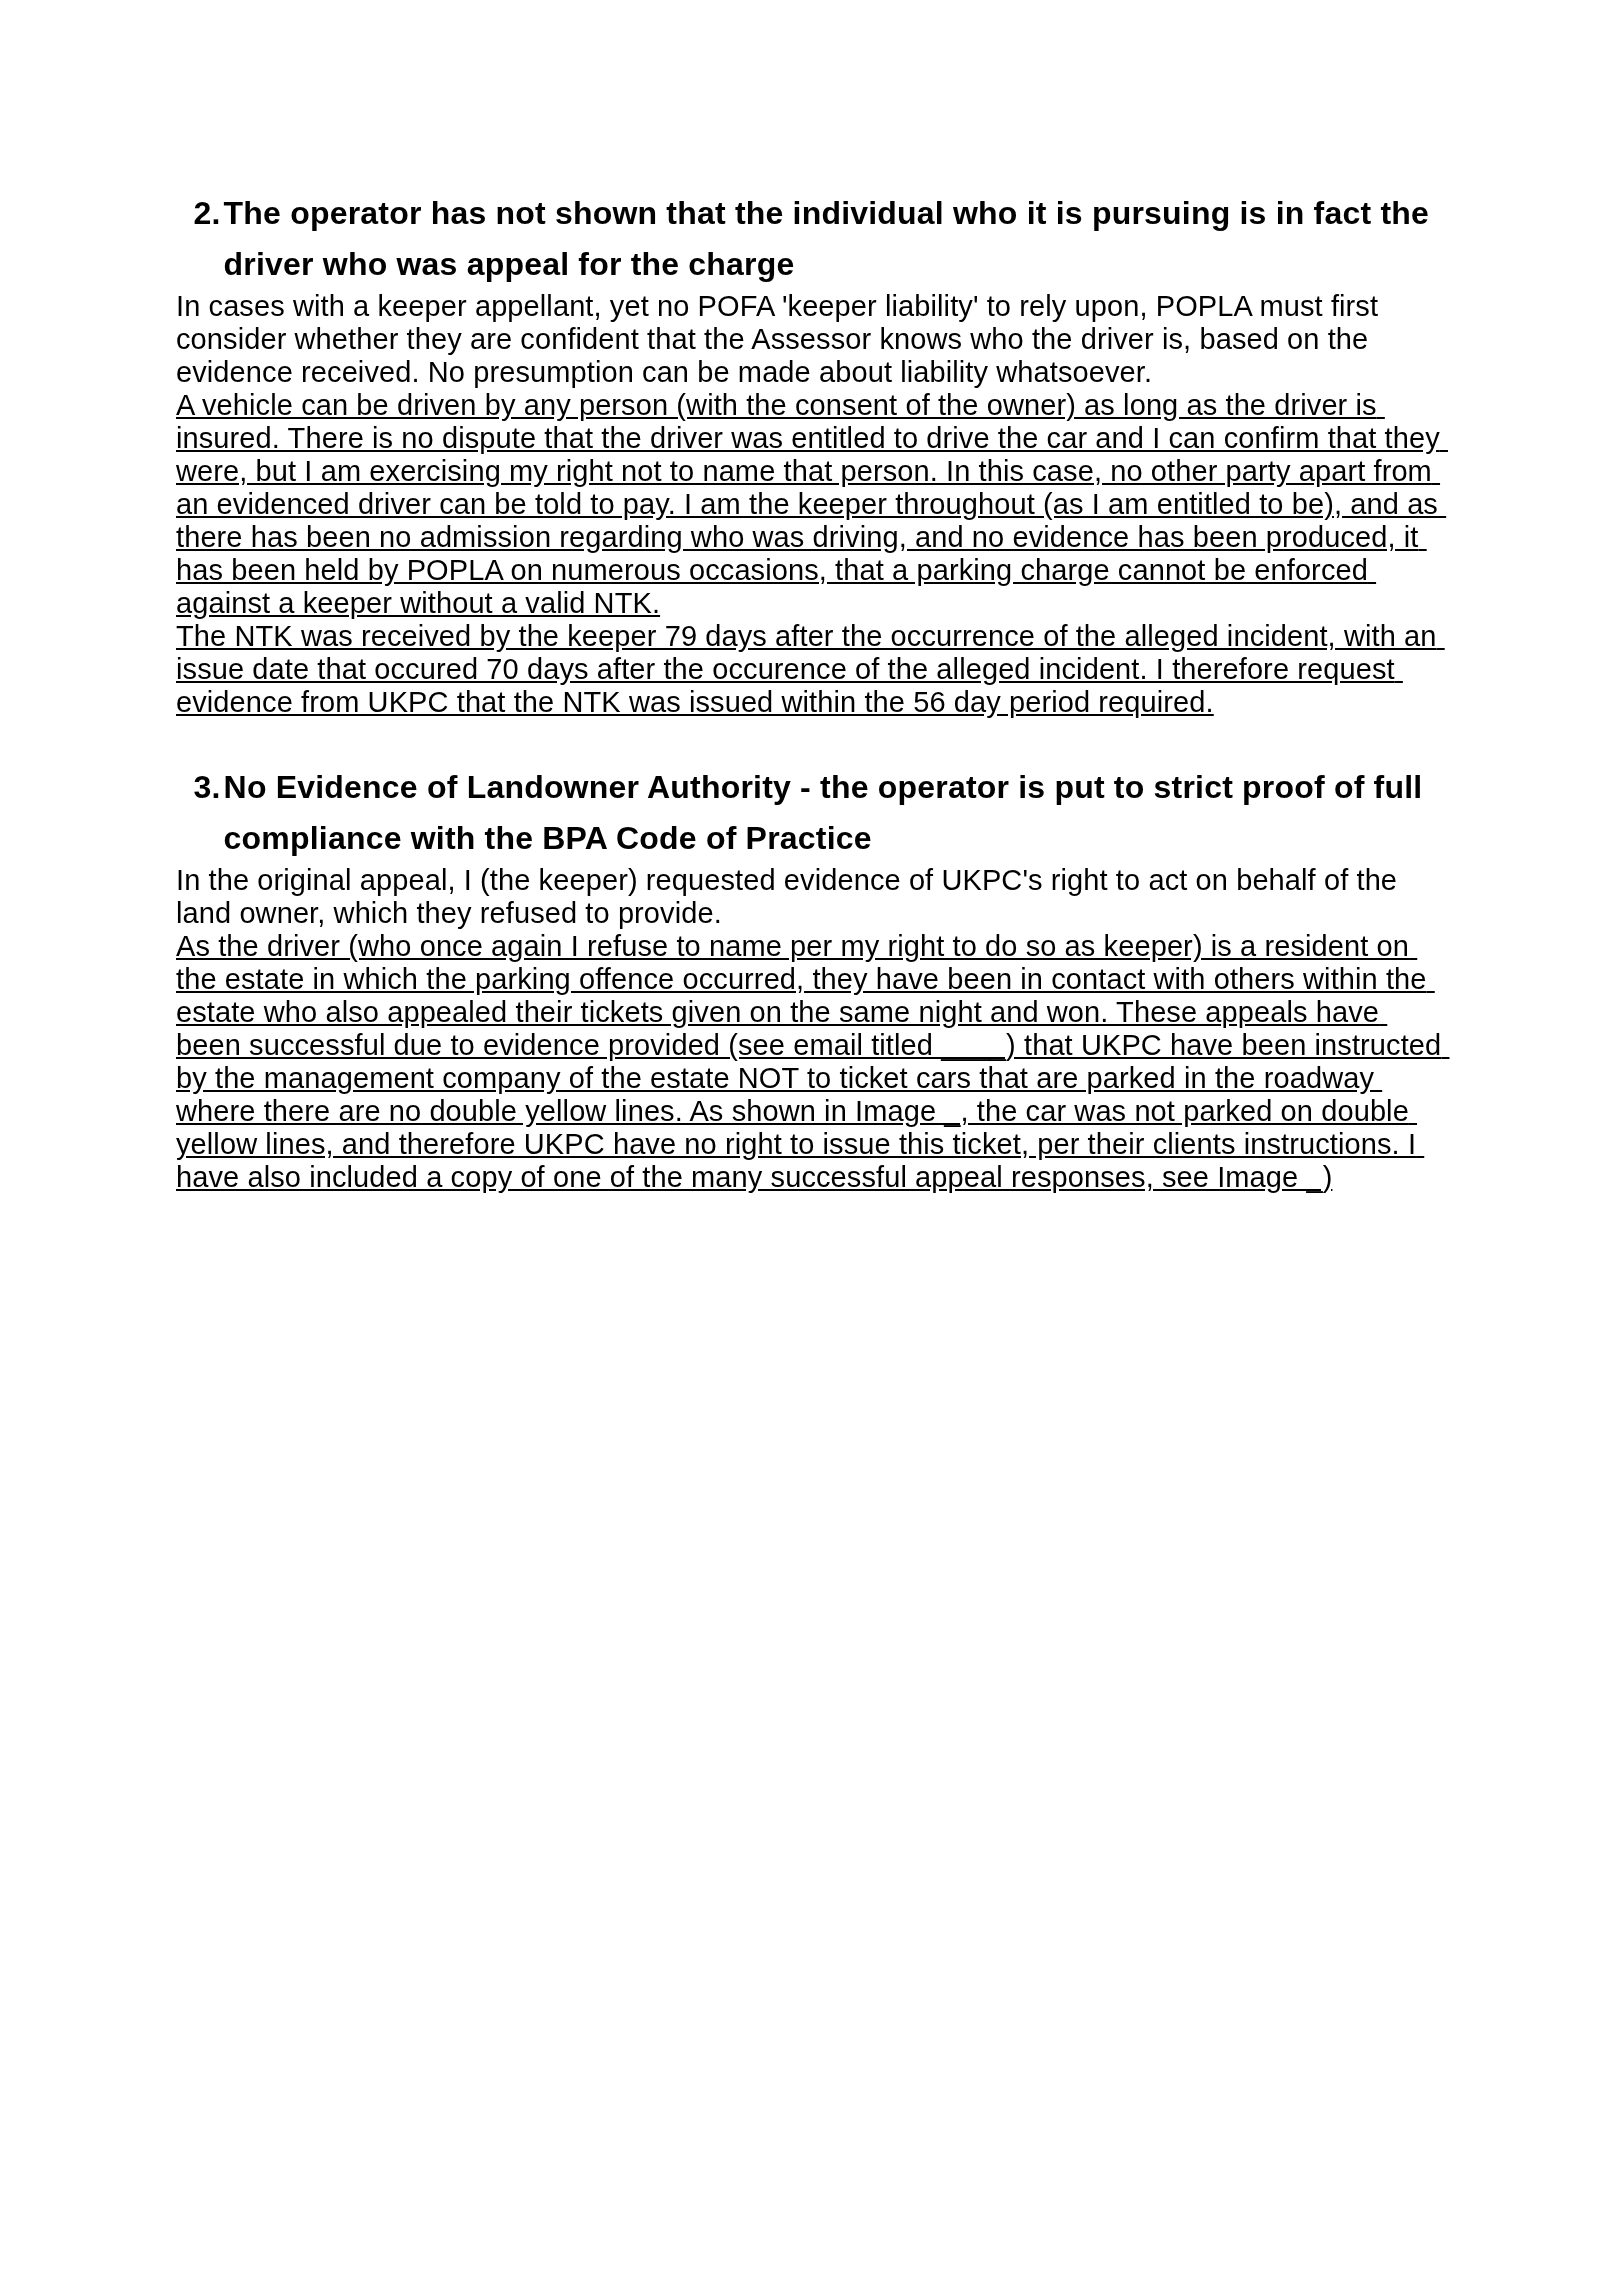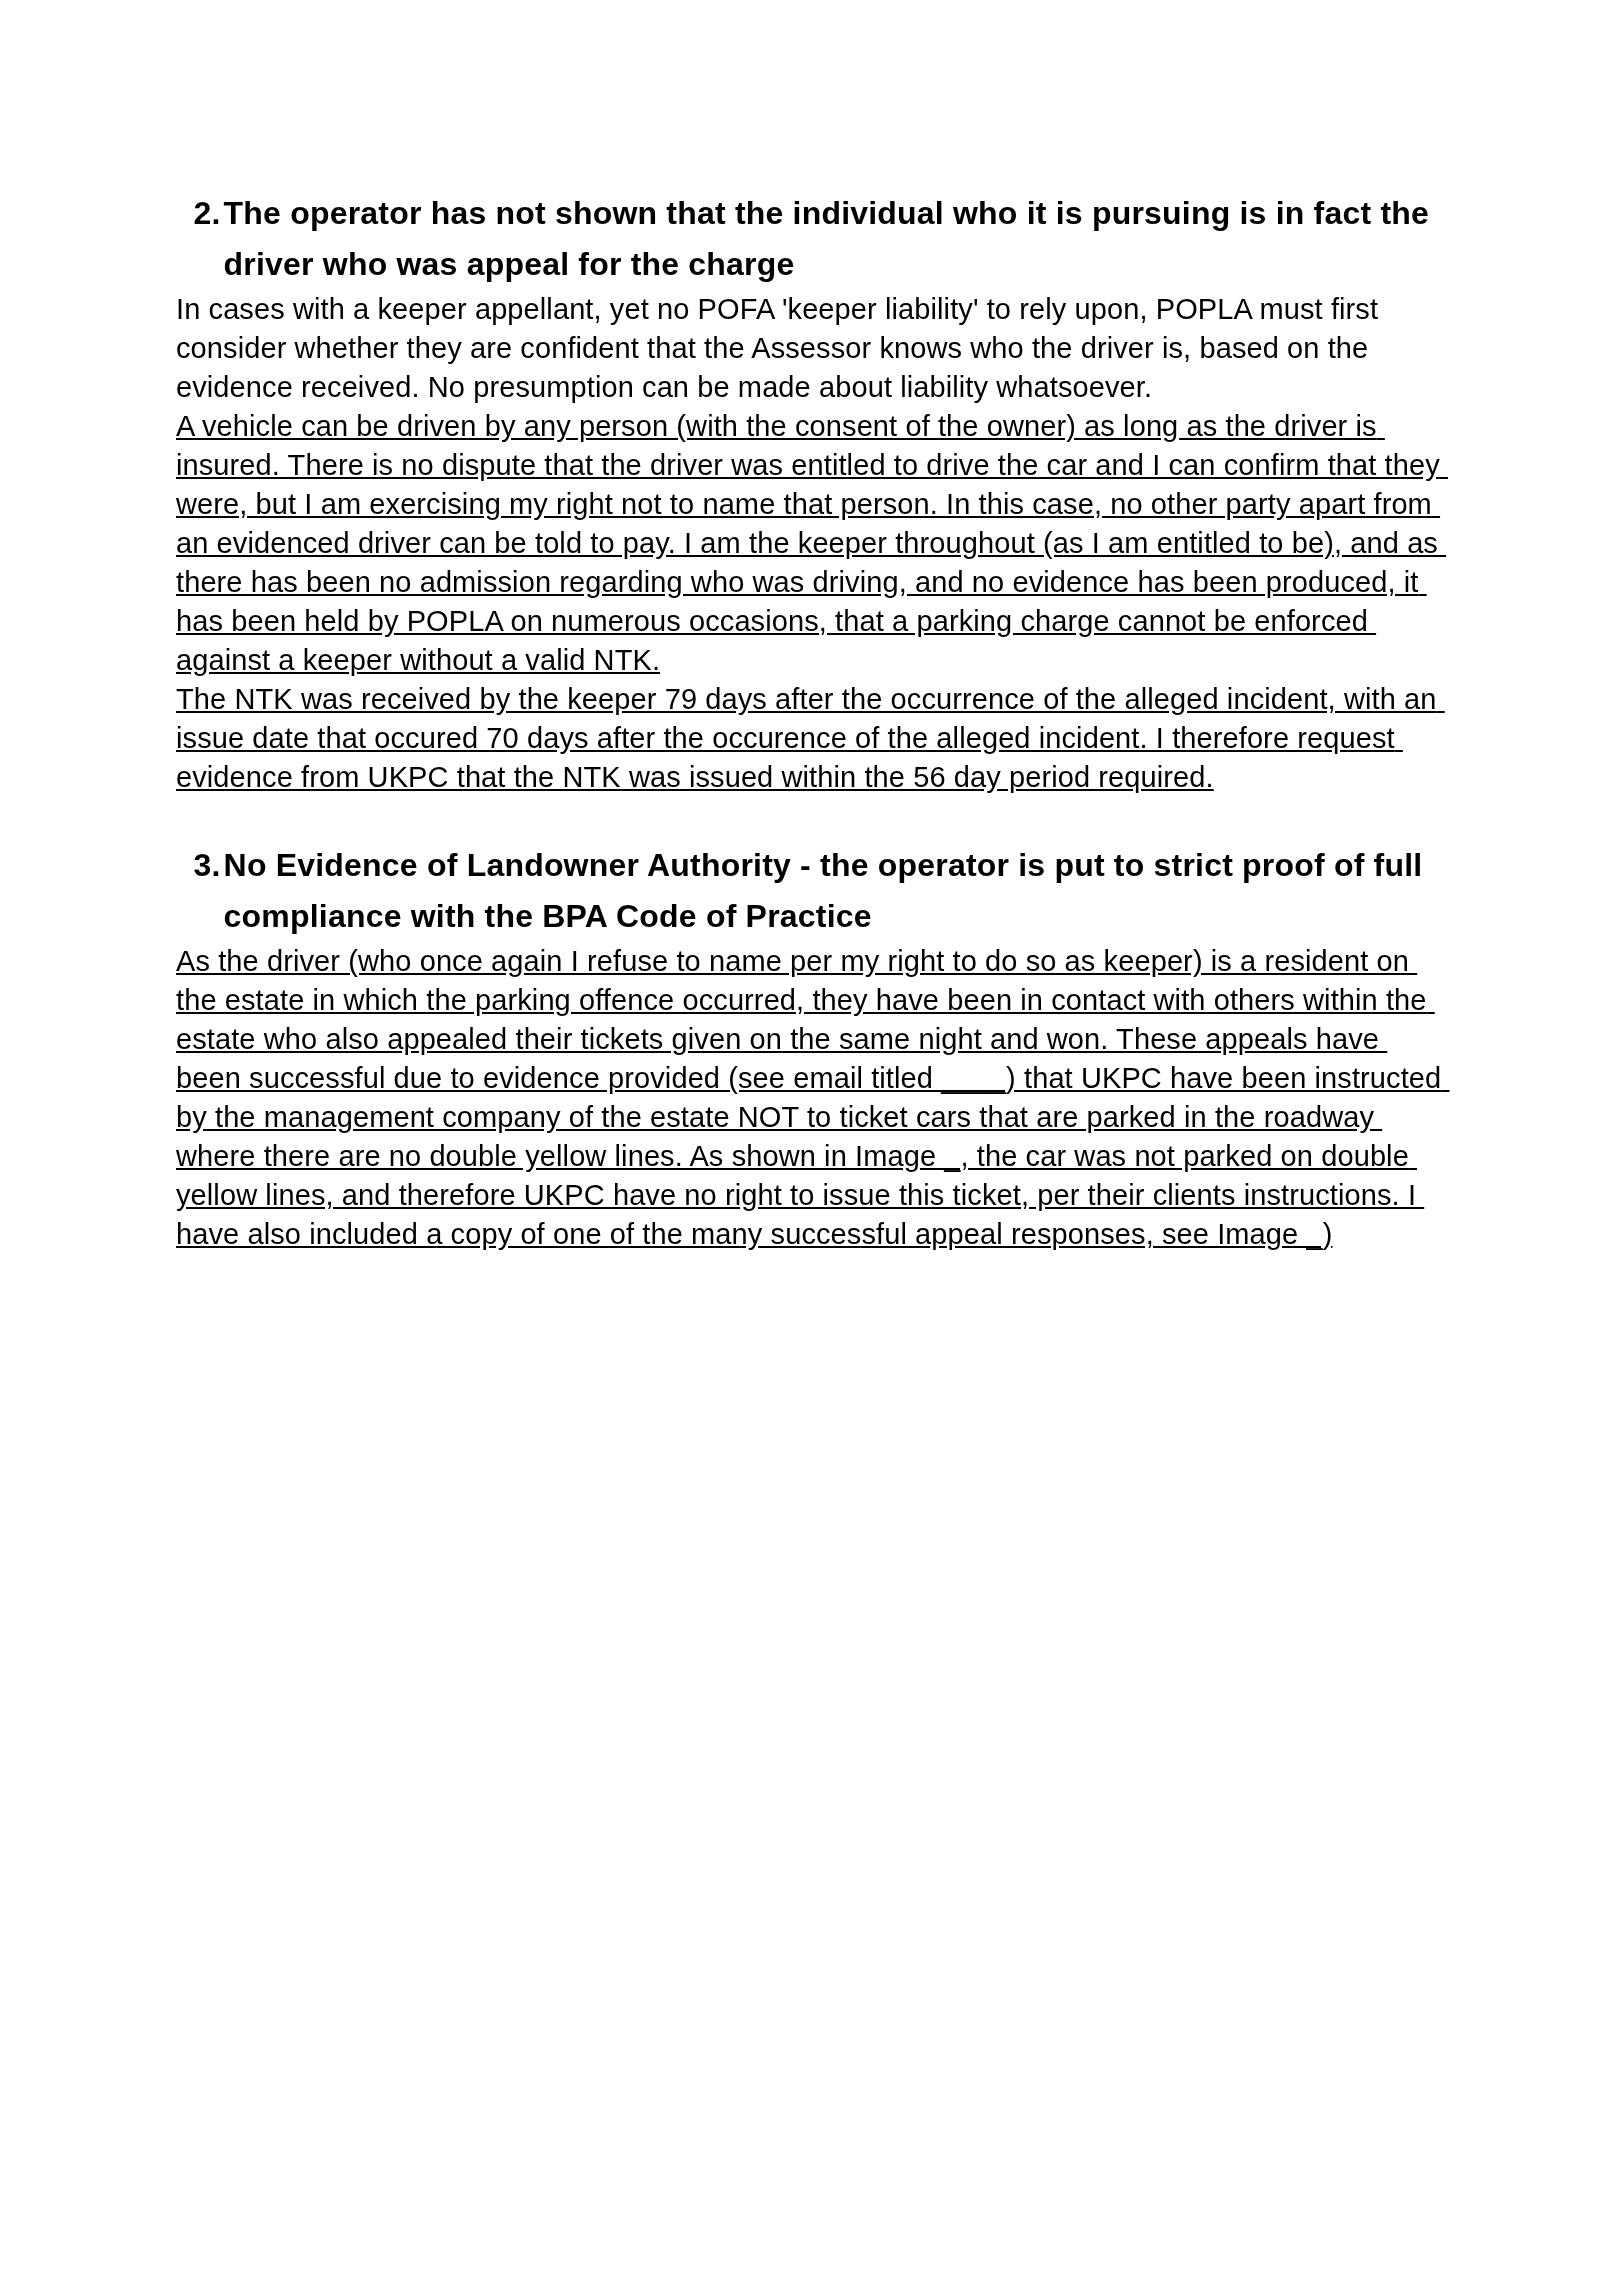--- a/index.html
+++ b/index.html
@@ -30,21 +30,21 @@
     line-height: 51px;
     font-weight: bold;
     letter-spacing: 0.2px;
   }
   .heading .num {
     white-space: nowrap;
   }
   p.body {
     margin: 0;
     font-size: 29px;
-    line-height: 39px;
+    line-height: 33px;
     letter-spacing: 0.1px;
     white-space: pre-wrap;
     text-align: left;
   }
   
   .p-a { margin-top: 14.7px; }
   .p-b { margin-top: 61px; text-decoration: underline; }
   .h-second { margin-top: 43px; }
   .p-d { margin-top: 23.5px; }
   .p-e { margin-top: 42px; text-decoration: underline; }
@@ -63,18 +63,19 @@
     <p class="body p-a">In cases with a keeper appellant, yet no POFA 'keeper liability' to rely upon, POPLA must first consider whether they are confident that the Assessor knows who the driver is, based on the evidence received. No presumption can be made about liability whatsoever.</p>
 
     <p class="body p-b">A vehicle can be driven by any person (with the consent of the owner) as long as the driver is insured. There is no dispute that the driver was entitled to drive the car and I can confirm that they were, but I am exercising my right not to name that person. In this case, no other party apart from an evidenced driver can be told to pay. I am the keeper throughout (as I am entitled to be), and as there has been no admission regarding who was driving, and no evidence has been produced, it has been held by POPLA on numerous occasions, that a parking charge cannot be enforced against a keeper without a valid NTK.
 The NTK was received by the keeper 79 days after the occurrence of the alleged incident, with an issue date that occured 70 days after the occurence of the alleged incident. I therefore request evidence from UKPC that the NTK was issued within the 56 day period required.</p>
 
     <div class="heading h-second">
       <span class="num">3.</span>
       <span class="h-text">No Evidence of Landowner Authority - the operator is put to strict proof of full compliance with the BPA Code of Practice</span>
     </div>
 
+    <p class="body p-d">In the original appeal, I (the keeper) requested evidence of UKPC's right to act on behalf of the land owner, which they refused to provide.</p>
 
     <p class="body p-e">As the driver (who once again I refuse to name per my right to do so as keeper) is a resident on the estate in which the parking offence occurred, they have been in contact with others within the estate who also appealed their tickets given on the same night and won. These appeals have been successful due to evidence provided (see email titled ____) that UKPC have been instructed by the management company of the estate NOT to ticket cars that are parked in the roadway where there are no double yellow lines. As shown in Image _, the car was not parked on double yellow lines, and therefore UKPC have no right to issue this ticket, per their clients instructions. I have also included a copy of one of the many successful appeal responses, see Image _)</p>
 
   </div>
 </div>
 
 
 </body></html>

